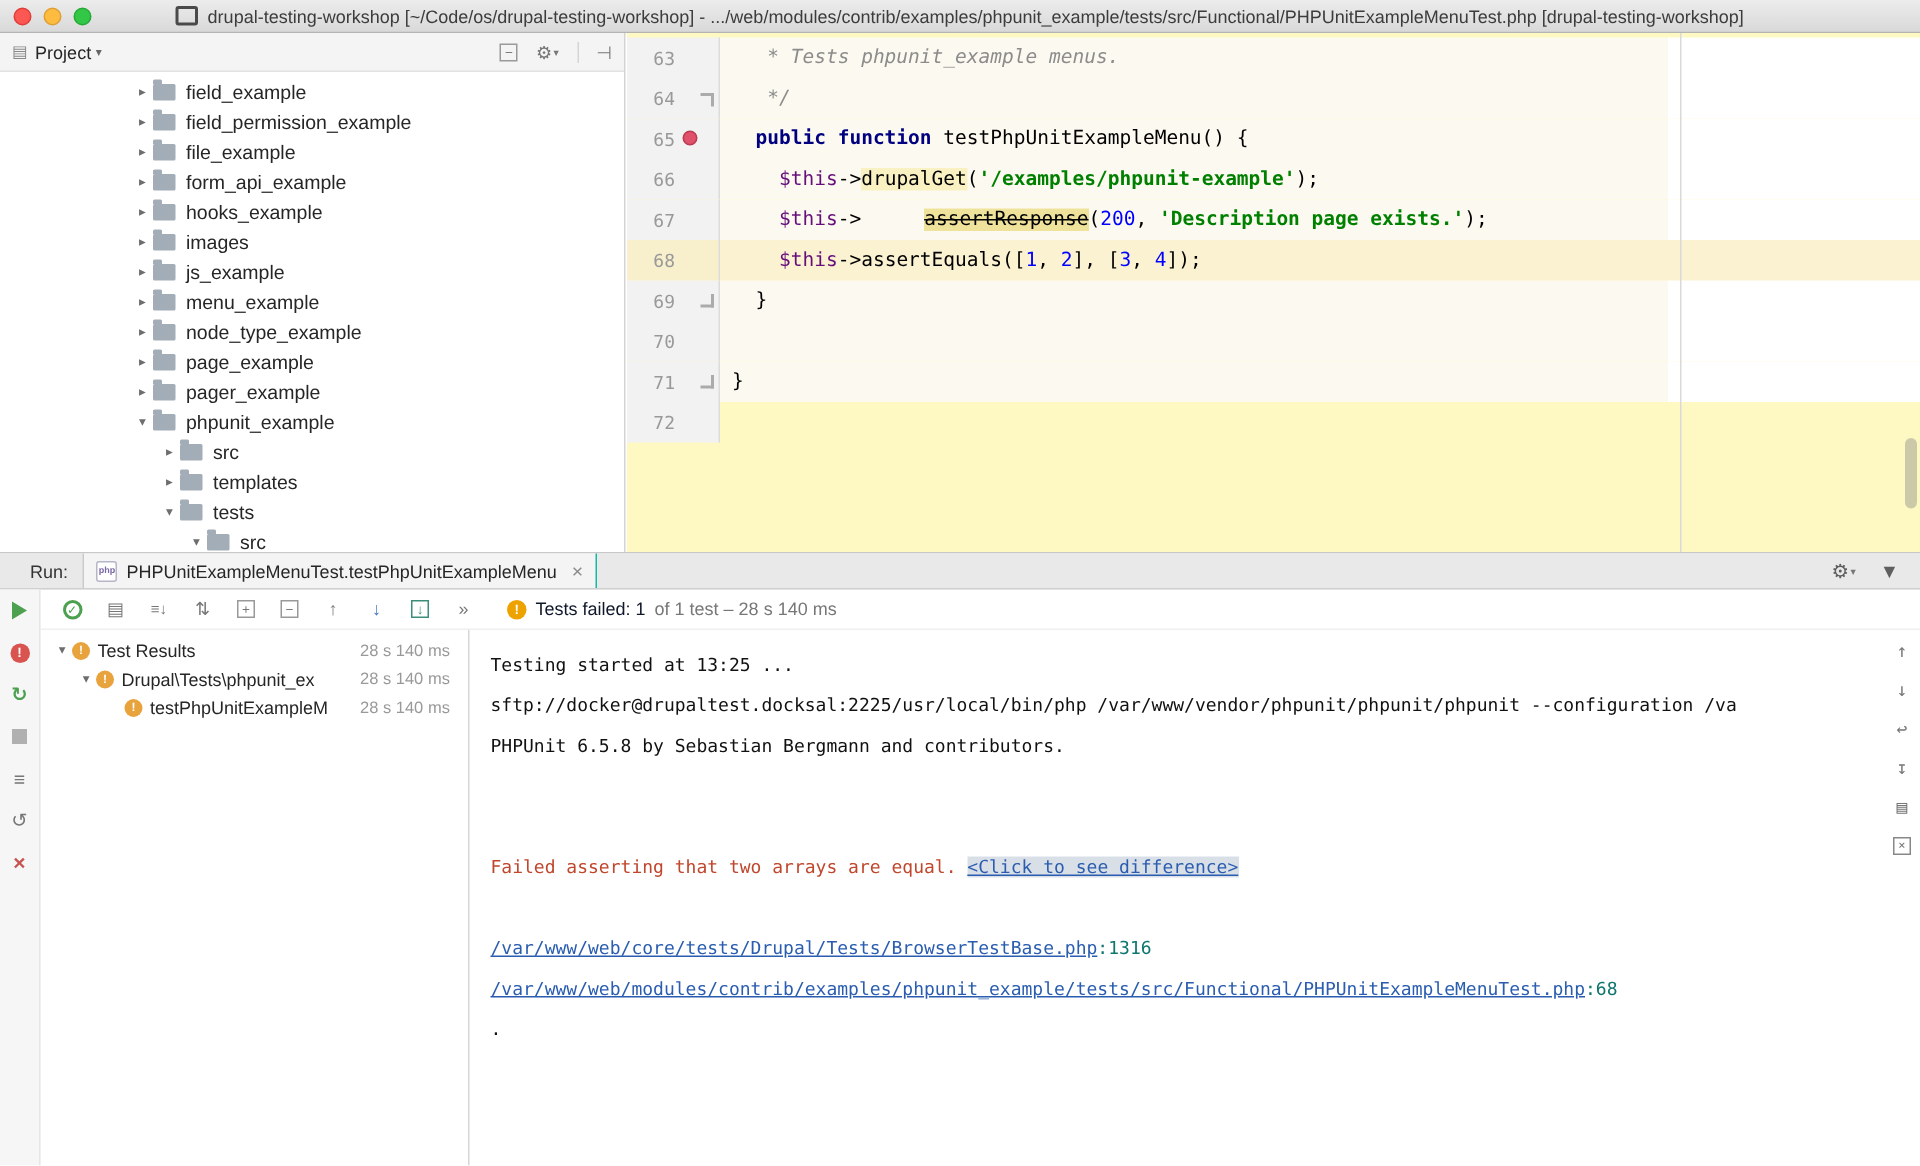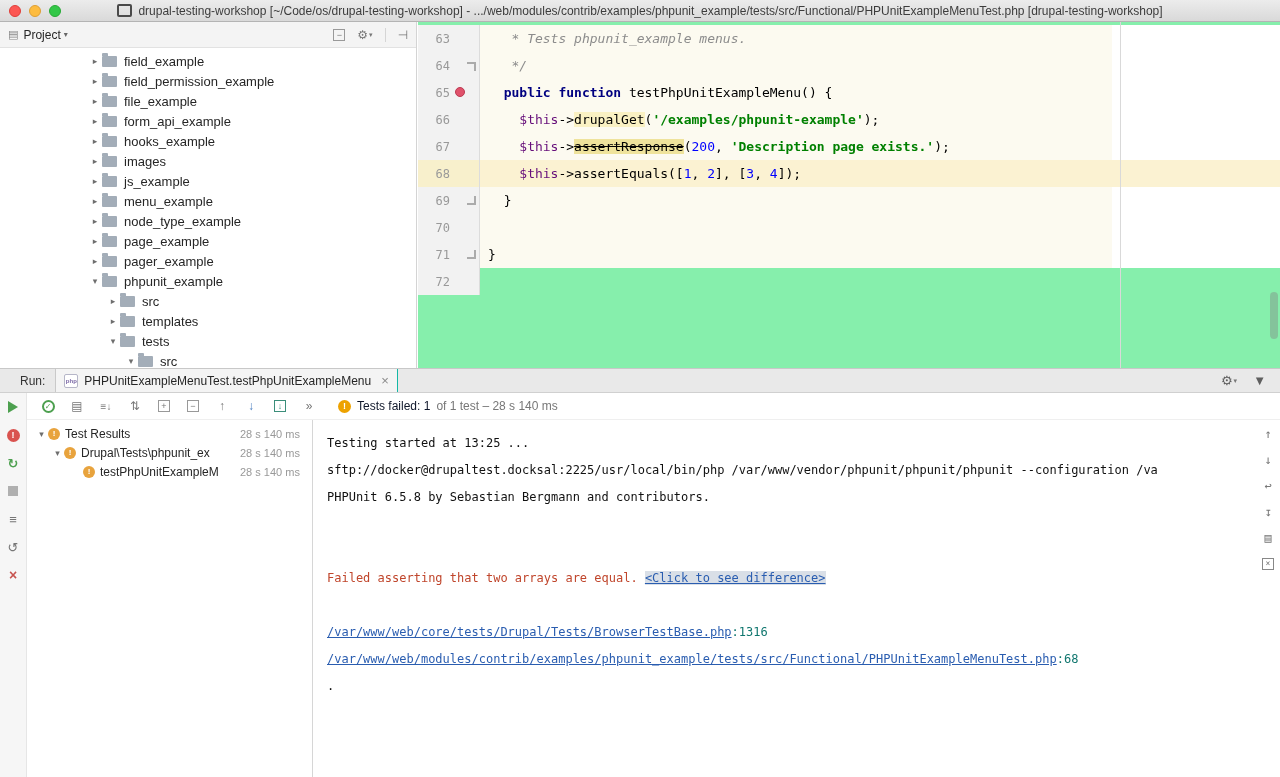--- a/index.html
+++ b/index.html
@@ -35,21 +35,21 @@
   .pt-row{height:20px;display:flex;align-items:center;font-size:13px;color:#262626;white-space:nowrap;}
   .lvlA{padding-left:88px;} .lvlB{padding-left:106px;} .lvlC{padding-left:124px;}
   .chev{width:14px;font-size:9px;color:#6E6E6E;text-align:center;flex:none;}
   .folder{width:15px;height:11px;background:#A3ADB8;border-radius:1px;position:relative;
     margin-right:7px;flex:none;margin-top:1px;}
   .folder::before{content:"";position:absolute;top:-3px;left:0;width:6px;height:3px;
     background:#A3ADB8;border-radius:1px 1px 0 0;}
   .pt-label{white-space:nowrap;}
 
   
-  #editor{position:absolute;left:418px;top:22px;width:862px;height:346px;background:#86efac;overflow:hidden;text-decoration:underline;}
+  #editor{position:absolute;left:418px;top:22px;width:862px;height:346px;background:#fef9c3;overflow:hidden;text-decoration:underline;}
   .ed-rows{position:absolute;top:3px;left:0;right:0;}
   .ed-row{display:flex;height:27px;}
   .gut{width:62px;flex:none;background:#F2F2F2;border-right:1px solid #DCDCDC;
     display:flex;align-items:center;box-sizing:border-box;position:relative;}
   .lnum{width:26px;text-align:right;font:12px "DejaVu Sans Mono",monospace;color:#999;margin-left:6px;}
   .gmarks{position:absolute;left:34px;top:0;right:0;bottom:0;}
   .testmark{position:absolute;left:3px;top:8px;width:10px;height:10px;border-radius:50%;
     background:#E0526B;border:1px solid #BC3A52;box-sizing:border-box;}
   .fm{position:absolute;right:3px;width:7px;height:7px;}
   .fm-start{top:10px;border-top:2px solid #ABABAB;border-right:2px solid #ABABAB;}
@@ -65,21 +65,21 @@
     background:rgba(130,130,130,.40);border-radius:4px;}
 
   
   .tk-comment{color:#8C8C8C;font-style:italic;}
   .tk-keyword{color:#000080;font-weight:bold;}
   .tk-plain{color:#000;}
   .tk-variable{color:#660E7A;}
   .tk-string{color:#008000;font-weight:bold;}
   .tk-number{color:#0000FF;}
   .tk-methodhl{color:#000;background:#FAF1C3;}
-  .tk-deprecated{color:#000;background:#EFE39C;text-decoration:line-through;}
+  .tk-deprecated{color:#000;background:#EFE39C;text-decoration:line-through;margin-left:42px;}
 
   
   .tk-out{color:#111;}
   .tk-err{color:#C0462C;}
   .tk-link{color:#2A5DB0;text-decoration:underline;}
   .tk-linkhl{color:#2A5DB0;text-decoration:underline;background:#D9DFE7;}
   .tk-lineref{color:#0f766e;}
 
   
   #bottom-panel{position:absolute;left:0;top:368px;width:1280px;height:409px;background:#fff;

